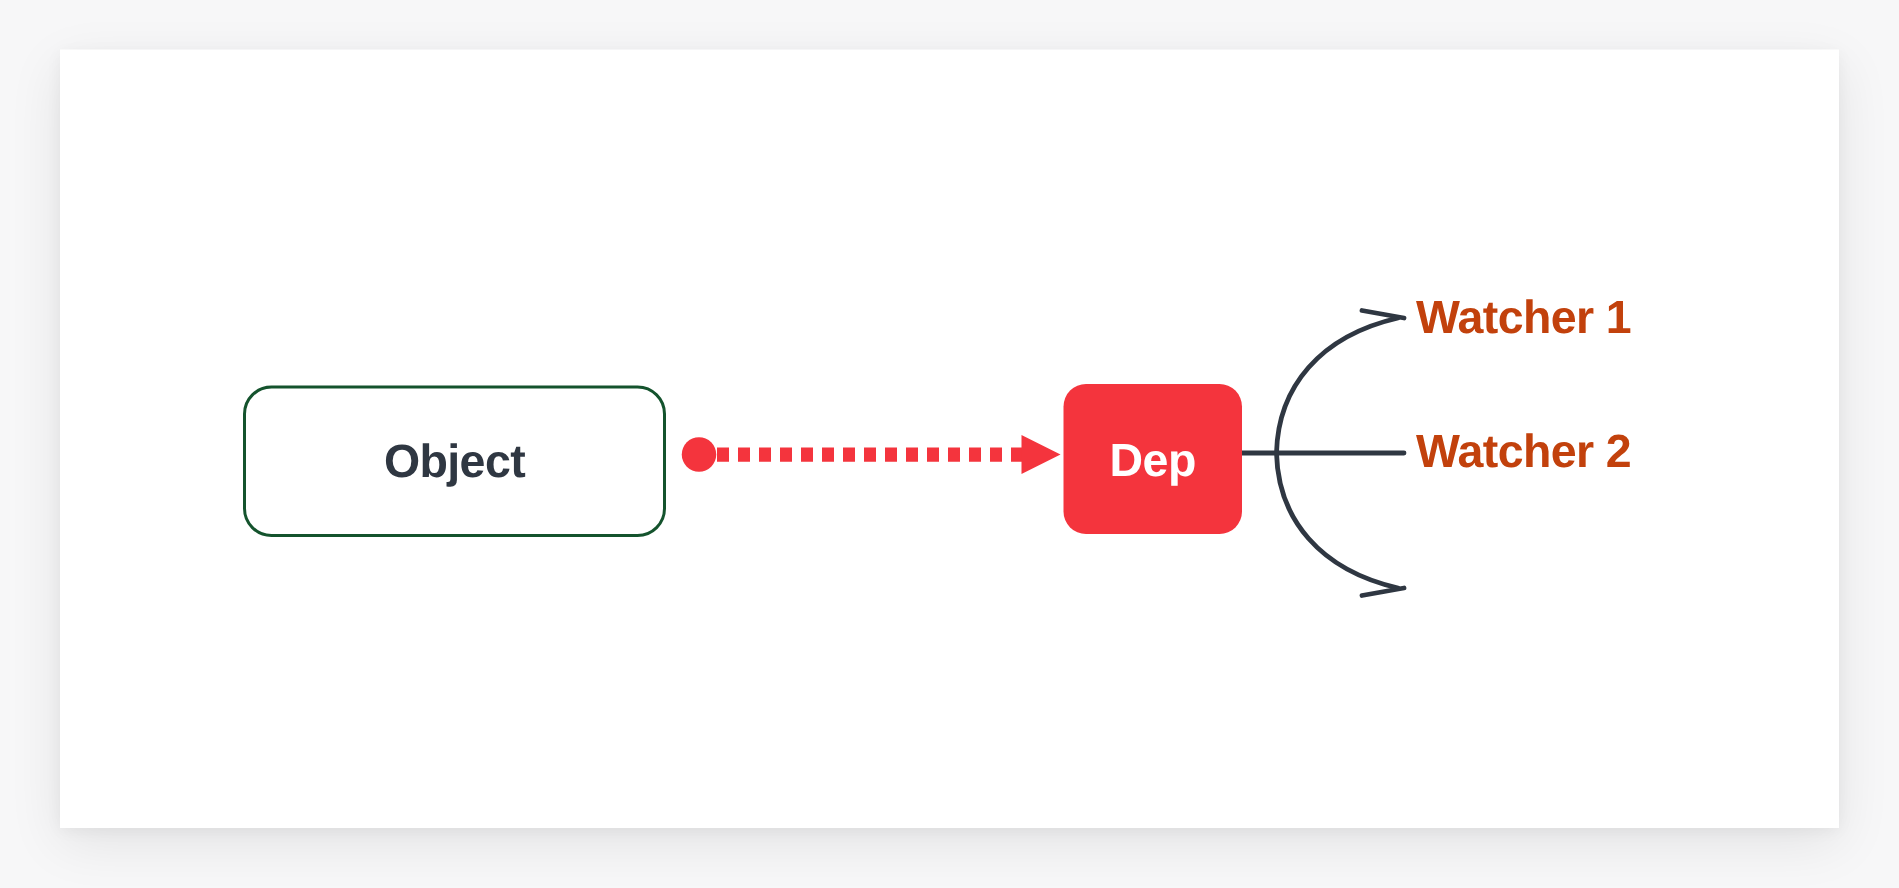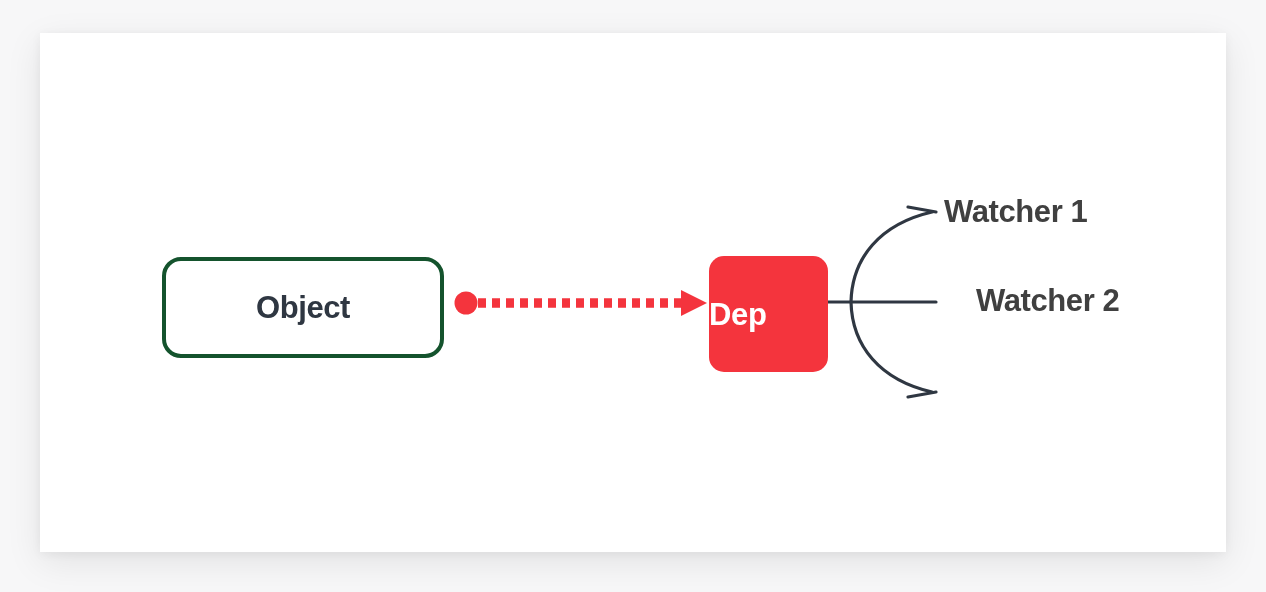--- a/index.html
+++ b/index.html
@@ -43,69 +43,69 @@
   }
 
   
   .object-node {
     position: absolute;
     left: 162px;
     top: 257px;
     width: 282px;
     height: 101px;
     box-sizing: border-box;
-    border: 4px solid #14532d;
+    border: 2px solid #14532d;
     border-radius: 19px;
     background: #ffffff;
     display: flex;
     align-items: center;
     justify-content: center;
   }
   .object-label {
     font-size: 31px;
     font-weight: bold;
     color: #2f3742;
     letter-spacing: -0.4px;
     line-height: 1;
   }
 
   
   .dep-node {
     position: absolute;
     left: 709px;
     top: 256px;
     width: 119px;
-    height: 116px;
+    height: 100px;
     border-radius: 15px;
     background: #f4343d;
     display: flex;
     align-items: center;
-    justify-content: flex-start;
+    justify-content: center;
   }
   .dep-label {
     font-size: 31px;
     font-weight: bold;
     color: #ffffff;
     letter-spacing: -0.3px;
     line-height: 1;
   }
 
   
   .watcher-label {
     position: absolute;
     left: 944px;
     font-size: 31px;
     font-weight: bold;
-    color: #404040;
+    color: #c2410c;
     letter-spacing: -0.4px;
     line-height: 1;
     white-space: nowrap;
   }
   .watcher-1 { top: 196px; }
-  .watcher-2 { top: 285px; margin-left: 32px; }
+  .watcher-2 { top: 285px; }
   .watcher-3 { top: 374px; }
 </style>
 </head>
 <body>
 
 <div id="stage">
 
   <div class="card"></div>
 
   <svg class="diagram-svg" viewBox="0 0 1266 592">

